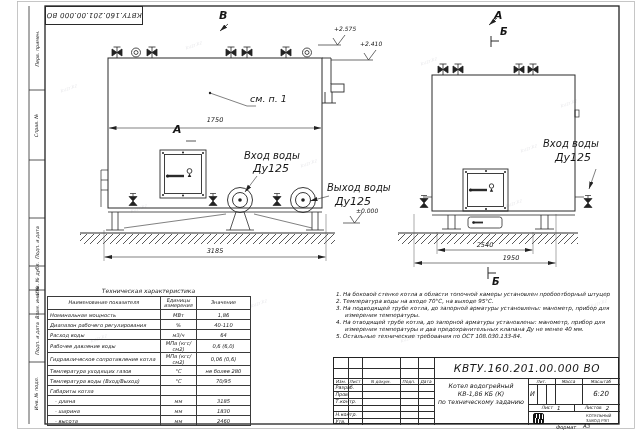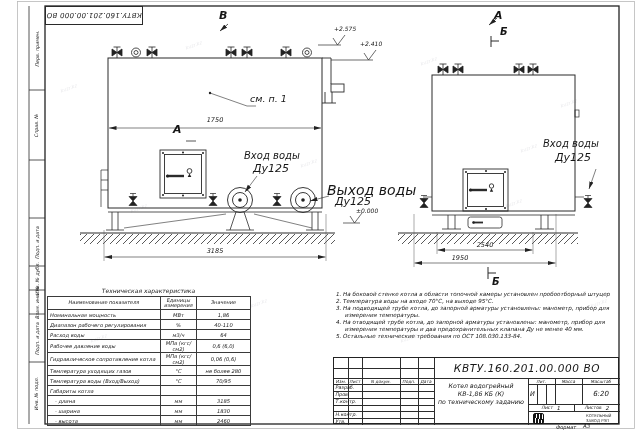--- a/index.html
+++ b/index.html
@@ -254,29 +254,29 @@
   <span class="lbl" style="left:219px;top:10px;font-size:11px;font-weight:600;">В</span>
   <span class="lbl" style="left:494px;top:10px;font-size:11px;font-weight:600;">А</span>
   <span class="lbl" style="left:500px;top:27px;font-size:10px;font-weight:600;">Б</span>
   <span class="lbl" style="left:173px;top:124px;font-size:11px;font-weight:600;">А</span>
   <span class="lbl" style="left:492px;top:277px;font-size:10px;font-weight:600;">Б</span>
 
   <span class="lbl" style="left:250px;top:94px;font-size:9.5px;text-align:right;">см. п. 1</span>
   <span class="lbl ctr" style="left:195px;top:117px;width:40px;font-size:6.5px;">1750</span>
   <span class="lbl ctr" style="left:195px;top:248px;width:40px;font-size:6.5px;">3185</span>
   <span class="lbl ctr" style="left:465px;top:242px;width:40px;font-size:6.5px;">2540</span>
-  <span class="lbl ctr" style="left:440px;top:255px;width:40px;font-size:6.5px;">1950</span>
+  <span class="lbl ctr" style="left:491px;top:255px;width:40px;font-size:6.5px;">1950</span>
 
   <span class="lbl" style="left:334px;top:26px;font-size:6px;">+2.575</span>
   <span class="lbl" style="left:360px;top:41px;font-size:6px;">+2.410</span>
   <span class="lbl" style="left:356px;top:208px;font-size:6px;">±0.000</span>
 
   <span class="lbl" style="left:244px;top:151px;font-size:10px;">Вход воды</span>
   <span class="lbl" style="left:253px;top:163px;font-size:11px;">Ду125</span>
-  <span class="lbl" style="left:327px;top:183px;font-size:14px;">Выход воды</span>
+  <span class="lbl" style="left:327px;top:183px;font-size:10px;">Выход воды</span>
   <span class="lbl" style="left:335px;top:196px;font-size:11px;">Ду125</span>
   <span class="lbl" style="left:543px;top:139px;font-size:10px;">Вход воды</span>
   <span class="lbl" style="left:555px;top:152px;font-size:11px;">Ду125</span>
 
   <div class="tt-title">Техническая характеристика</div>
   <table class="tech">
     <colgroup>
         <col style="width:113px">
         <col style="width:36px">
         <col style="width:54px">

